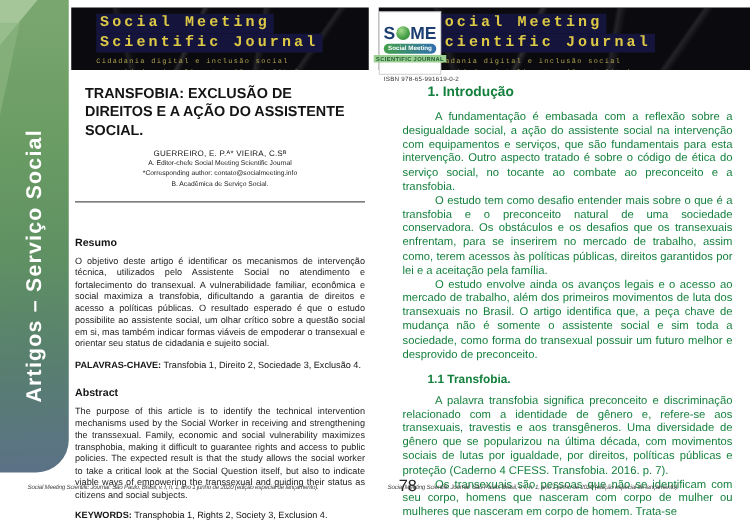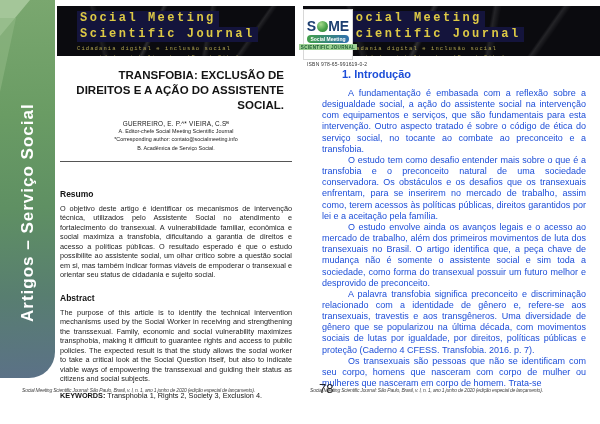--- a/index.html
+++ b/index.html
@@ -74,32 +74,32 @@
     padding:1px 3px; border-radius:5px; white-space:nowrap;
   }
   .some-band {
     font-size:4.6px; font-weight:bold; color:#1d5c33;
     background:#9ccf92; padding:.5px 2px; white-space:nowrap; letter-spacing:.3px;
   }
   .isbn { position:absolute; left:307px; top:61px; font-size:5px; color:#333; letter-spacing:.2px; }
 
   
   .page-left { position:absolute; left:60px; top:68px; width:232px; color:#141414; }
-  .article-title { font-weight:bold; font-size:11.5px; text-align:right; line-height:1.3; padding:0 8px; }
+  .article-title { font-weight:bold; font-size:11.5px; text-align:left; line-height:1.3; padding:0 8px; }
   .authors { text-align:center; margin-top:7px; font-size:6.4px; letter-spacing:.2px; }
   .affil { text-align:center; font-size:5.4px; line-height:1.55; color:#222; }
   .rule { border:none; border-top:1px solid #555; margin-top:9px; }
   .sec-h { font-weight:bold; font-size:8.5px; margin-top:27px; }
   .sec-h.abstract { margin-top:13px; }
   .body-sm { font-size:7.3px; line-height:1.3; text-align:justify; margin-top:5px; color:#1d1d1d; }
   .kw { margin-top:7px; font-size:7.3px; line-height:1.3; }
   .kw-label { font-weight:bold; }
 
   
-  .page-right { position:absolute; left:322px; top:68px; width:264px; color:#1d4ed8; }
+  .page-right { position:absolute; left:322px; top:68px; width:264px; color:#15803d; }
   .intro-h { font-weight:bold; font-size:11px; margin:0 0 8px 20px; }
   .page-right p { font-size:9px; line-height:1.24; text-align:justify; text-indent:26px; }
   .sub-h { font-weight:bold; font-size:9.5px; margin:9px 0 6px 20px; }
 
   
   .footer-text { position:absolute; top:387px; font-size:5px; letter-spacing:-.2px; color:#444; white-space:nowrap; font-style:italic; }
   .ft-left  { left:22px; }
   .ft-right { left:310px; }
   .page-num { position:absolute; top:381px; font-size:13px; color:#222;margin-left:40px; }
   .pn-left  { left:279px; }
@@ -152,33 +152,38 @@
 
   <div class="page-left">
     <div class="article-title">TRANSFOBIA: EXCLUSÃO DE DIREITOS E A AÇÃO DO ASSISTENTE SOCIAL.</div>
     <div class="authors">GUERREIRO, E. P.ᴬ* VIEIRA, C.Sᴮ</div>
     <div class="affil">A. Editor-chefe Social Meeting Scientific Journal</div>
     <div class="affil">*Corresponding author: contato@socialmeeting.info</div>
     <div class="affil">B. Acadêmica de Serviço Social.</div>
     <hr class="rule">
     <div class="sec-h">Resumo</div>
     <div class="body-sm">O objetivo deste artigo é identificar os mecanismos de intervenção técnica, utilizados pelo Assistente Social no atendimento e fortalecimento do transexual. A vulnerabilidade familiar, econômica e social maximiza a transfobia, dificultando a garantia de direitos e acesso a políticas públicas. O resultado esperado é que o estudo possibilite ao assistente social, um olhar crítico sobre a questão social em si, mas também indicar formas viáveis de empoderar o transexual e orientar seu status de cidadania e sujeito social.</div>
+    <div class="kw">
+      <span class="kw-label">PALAVRAS-CHAVE:</span>
+      <span>Transfobia 1, Direito 2, Sociedade 3, Exclusão 4.</span>
+    </div>
     <div class="sec-h abstract">Abstract</div>
     <div class="body-sm">The purpose of this article is to identify the technical intervention mechanisms used by the Social Worker in receiving and strengthening the transsexual. Family, economic and social vulnerability maximizes transphobia, making it difficult to guarantee rights and access to public policies. The expected result is that the study allows the social worker to take a critical look at the Social Question itself, but also to indicate viable ways of empowering the transsexual and guiding their status as citizens and social subjects.</div>
     <div class="kw">
       <span class="kw-label">KEYWORDS:</span>
       <span>Transphobia 1, Rights 2, Society 3, Exclusion 4.</span>
     </div>
   </div>
 
   <div class="page-right">
     <div class="intro-h">1. Introdução</div>
     <p>A fundamentação é embasada com a reflexão sobre a desigualdade social, a ação do assistente social na intervenção com equipamentos e serviços, que são fundamentais para esta intervenção. Outro aspecto tratado é sobre o código de ética do serviço social, no tocante ao combate ao preconceito e a transfobia.</p>
     <p>O estudo tem como desafio entender mais sobre o que é a transfobia e o preconceito natural de uma sociedade conservadora. Os obstáculos e os desafios que os transexuais enfrentam, para se inserirem no mercado de trabalho, assim como, terem acessos às políticas públicas, direitos garantidos por lei e a aceitação pela família.</p>
     <p>O estudo envolve ainda os avanços legais e o acesso ao mercado de trabalho, além dos primeiros movimentos de luta dos transexuais no Brasil. O artigo identifica que, a peça chave de mudança não é somente o assistente social e sim toda a sociedade, como forma do transexual possuir um futuro melhor e desprovido de preconceito.</p>
+    <div class="sub-h">1.1 Transfobia.</div>
     <p>A palavra transfobia significa preconceito e discriminação relacionado com a identidade de gênero e, refere-se aos transexuais, travestis e aos transgêneros. Uma diversidade de gênero que se popularizou na última década, com movimentos sociais de lutas por igualdade, por direitos, políticas públicas e proteção (Caderno 4 CFESS. Transfobia. 2016. p. 7).</p>
     <p>Os transexuais são pessoas que não se identificam com seu corpo, homens que nasceram com corpo de mulher ou mulheres que nasceram em corpo de homem. Trata-se</p>
   </div>
 
   <div class="footer-text ft-left">Social Meeting Scientific Journal: São Paulo, Brasil, v. I, n. 1, ano 1 junho de 2020 (edição especial de lançamento).</div>
   <div class="page-num pn-left">78</div>
   <div class="footer-text ft-right">Social Meeting Scientific Journal: São Paulo, Brasil, v. I, n. 1, ano 1 junho de 2020 (edição especial de lançamento).</div>
   <div class="page-num pn-right">79</div>
 
 </div>

